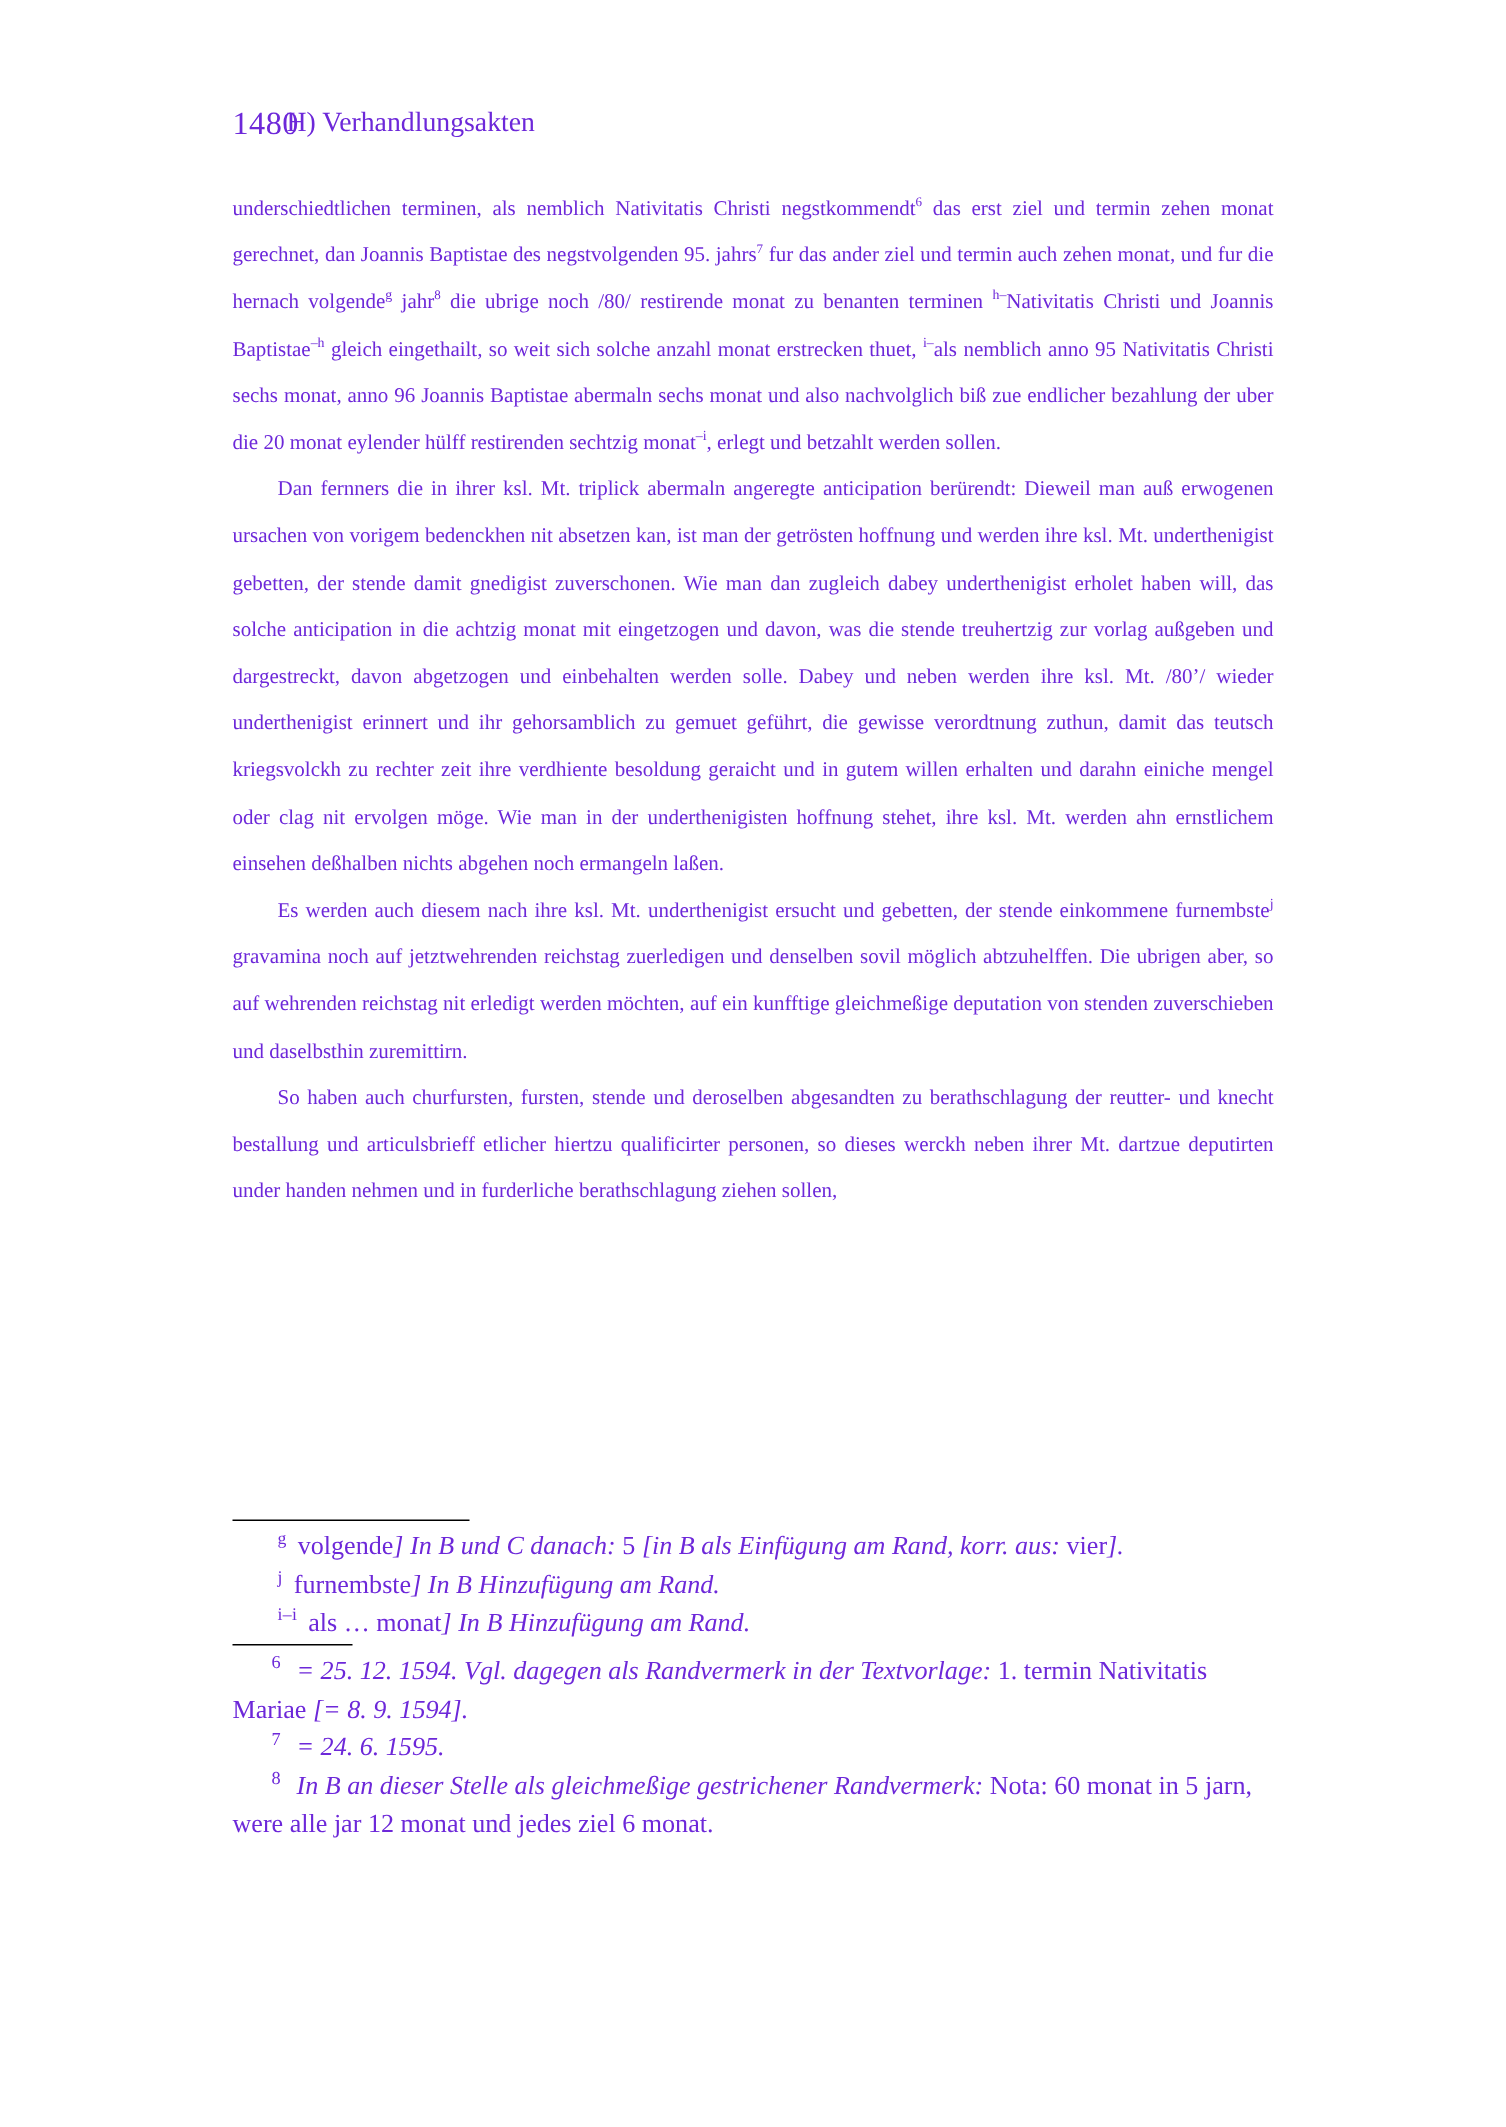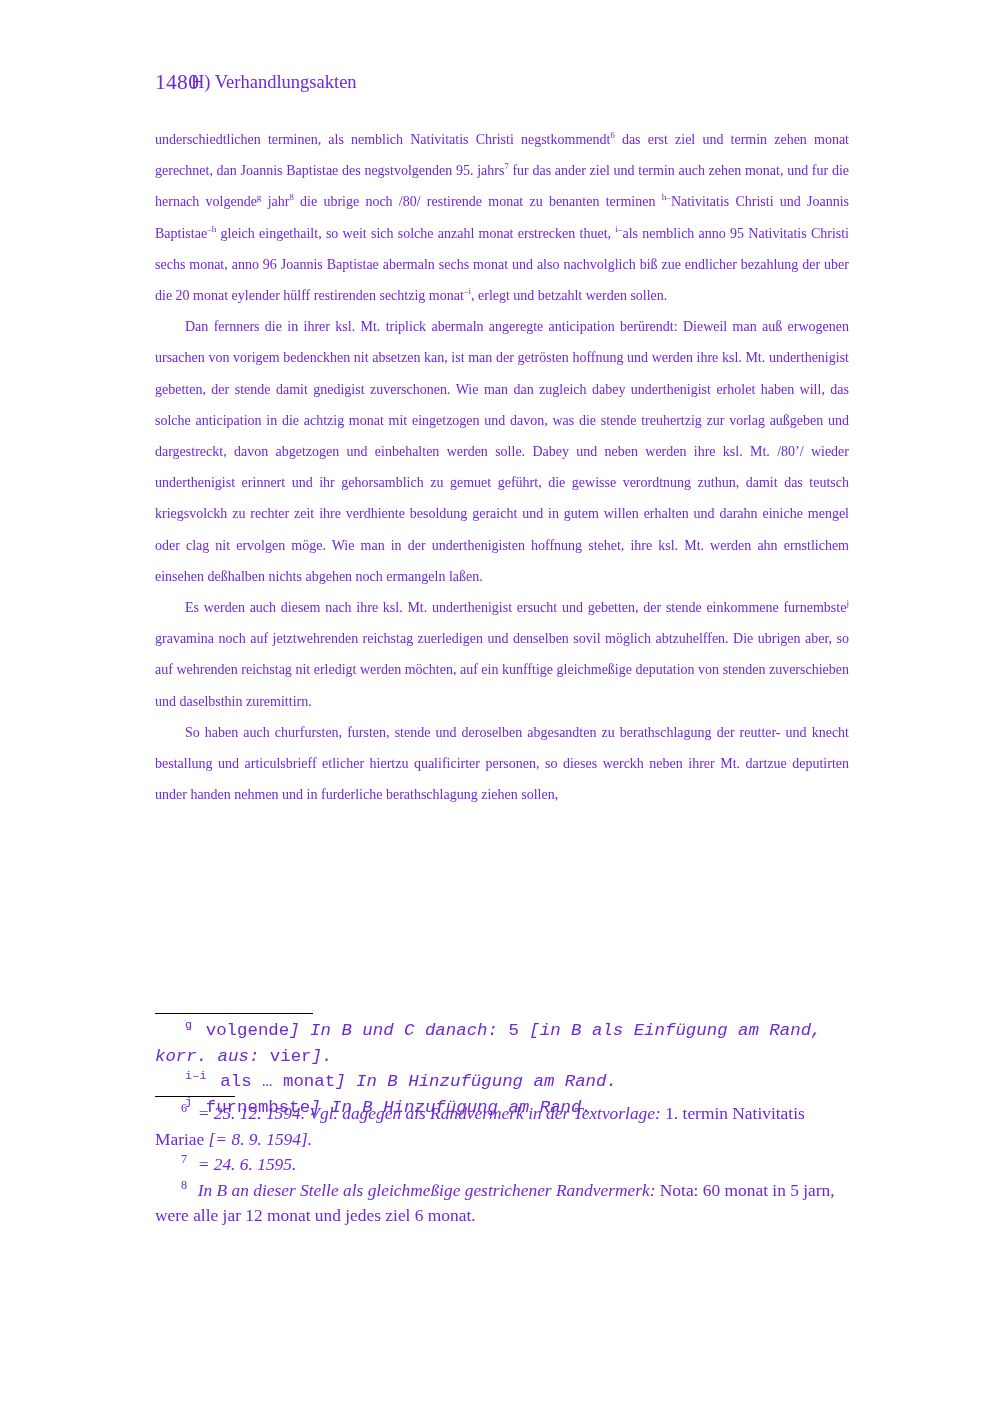--- a/index.html
+++ b/index.html
@@ -88,21 +88,20 @@
   .rule.letters { width: 158px; }
   .rule.numbers { width: 80px; }
 
   .app-line {
     font-size: 17.4px;
     line-height: 25.6px;
     text-align: left;
   }
   .app-line.hang {
     text-indent: 30px;
-    font-family: Liberation Mono, monospace;
   }
   .app-line.hang2 {
     text-indent: 26px;
   }
   .marker {
     font-size: 0.68em;
     vertical-align: super;
     line-height: 0;
     letter-spacing: 0.2px;
   }
@@ -132,22 +131,22 @@
         <p class="ind"><span>Es werden auch diesem nach ihre ksl. Mt. underthenigist ersucht und gebetten, der stende einkommene furnembste</span><sup class="sig">j</sup><span> gravamina noch auf jetztwehrenden reichstag zuerledigen und denselben sovil möglich abtzuhelffen. Die ubrigen aber, so auf wehrenden reichstag nit erledigt werden möchten, auf ein kunfftige gleichmeßige deputation von stenden zuverschieben und daselbsthin zuremittirn.</span></p>
         <p class="ind"><span>So haben auch churfursten, fursten, stende und deroselben abgesandten zu berathschlagung der reutter- und knecht bestallung und articulsbrieff etlicher hiertzu qualificirter personen, so dieses werckh neben ihrer Mt. dartzue deputirten under handen nehmen und in furderliche berathschlagung ziehen sollen,</span></p>
       </div>
 
   </div>
 
   <div class="apparatus app-letters">
     <div class="rule letters" style="width: 158px;"></div>
     <div id="app-letters-list">
         <div class="app-line hang"><span class="marker">g</span><span class="sp-after"> </span><span class="rom">volgende</span><span class="it">]</span><span class="it"> In B und C danach:</span><span class="rom"> 5 </span><span class="it">[in B als Einfügung am Rand, korr. aus:</span><span class="rom"> vier</span><span class="it">].</span></div>
+        <div class="app-line hang"><span class="marker">j</span><span class="sp-after"> </span><span class="rom">furnembste</span><span class="it">]</span><span class="it"> In B Hinzufügung am Rand.</span></div>
         <div class="app-line hang"><span class="marker">i–i</span><span class="sp-after"> </span><span class="rom">als … monat</span><span class="it">]</span><span class="it"> In B Hinzufügung am Rand.</span></div>
-        <div class="app-line hang"><span class="marker">j</span><span class="sp-after"> </span><span class="rom">furnembste</span><span class="it">]</span><span class="it"> In B Hinzufügung am Rand.</span></div>
       </div>
   </div>
 
   <div class="apparatus app-numbers">
     <div class="rule numbers" style="width: 80px;"></div>
     <div id="app-numbers-list">
         <div class="app-line hang2"><span class="marker num">6</span><span class="sp-num"> </span><span class="it">= 25. 12. 1594. Vgl. dagegen als Randvermerk in der Textvorlage:</span><span class="rom"> 1. termin Nativitatis Mariae </span><span class="it">[= 8. 9. 1594].</span></div>
         <div class="app-line hang2"><span class="marker num">7</span><span class="sp-num"> </span><span class="it">= 24. 6. 1595.</span></div>
         <div class="app-line hang2"><span class="marker num">8</span><span class="sp-num"> </span><span class="it">In B an dieser Stelle als gleichmeßige gestrichener Randvermerk:</span><span class="rom"> Nota: 60 monat in 5 jarn, were alle jar 12 monat und jedes ziel 6 monat.</span></div>
       </div>

